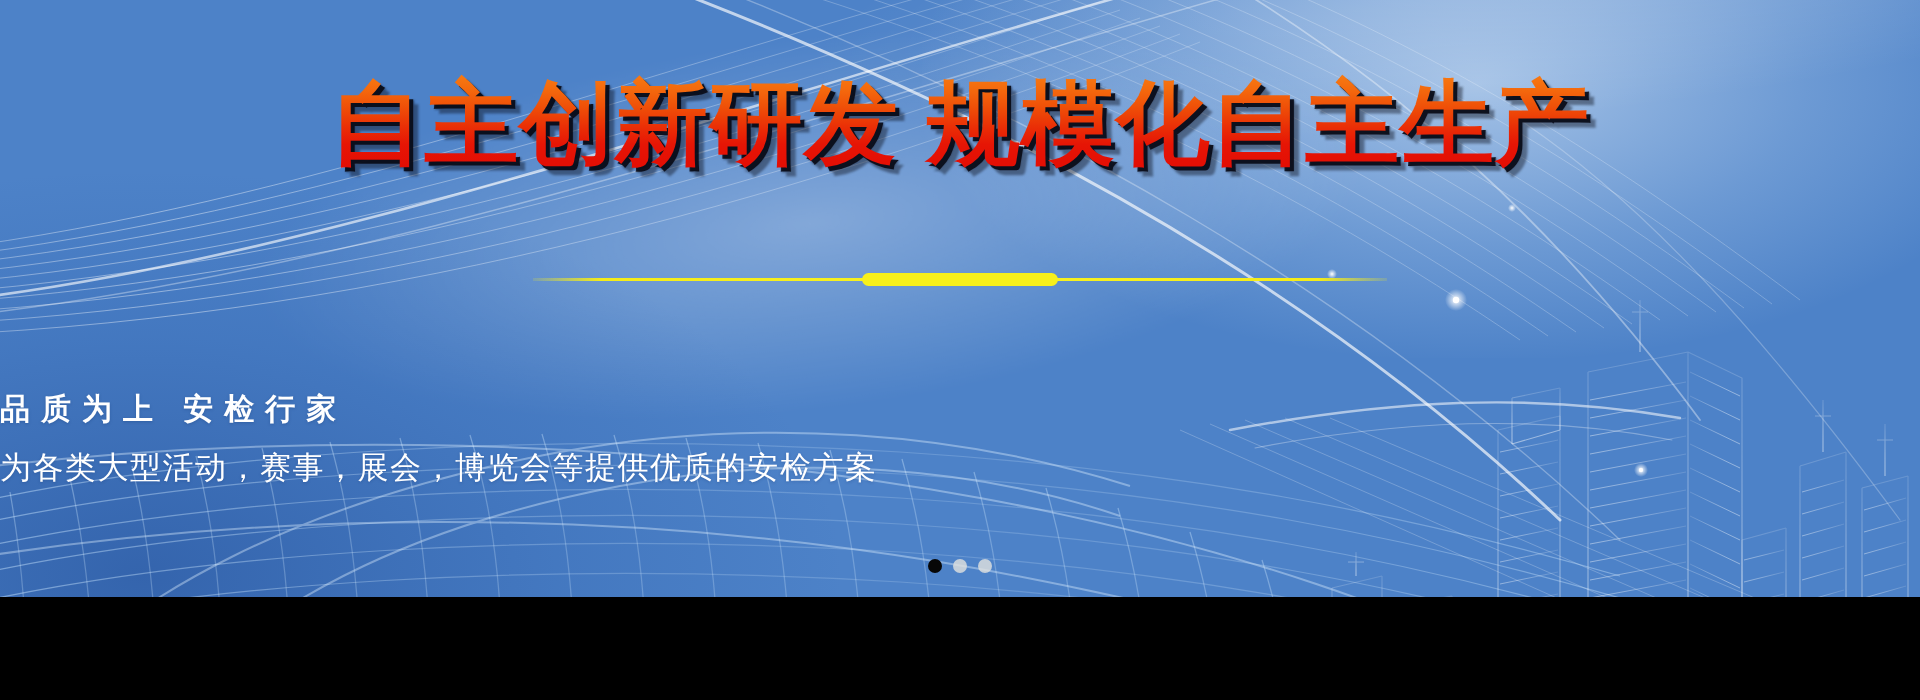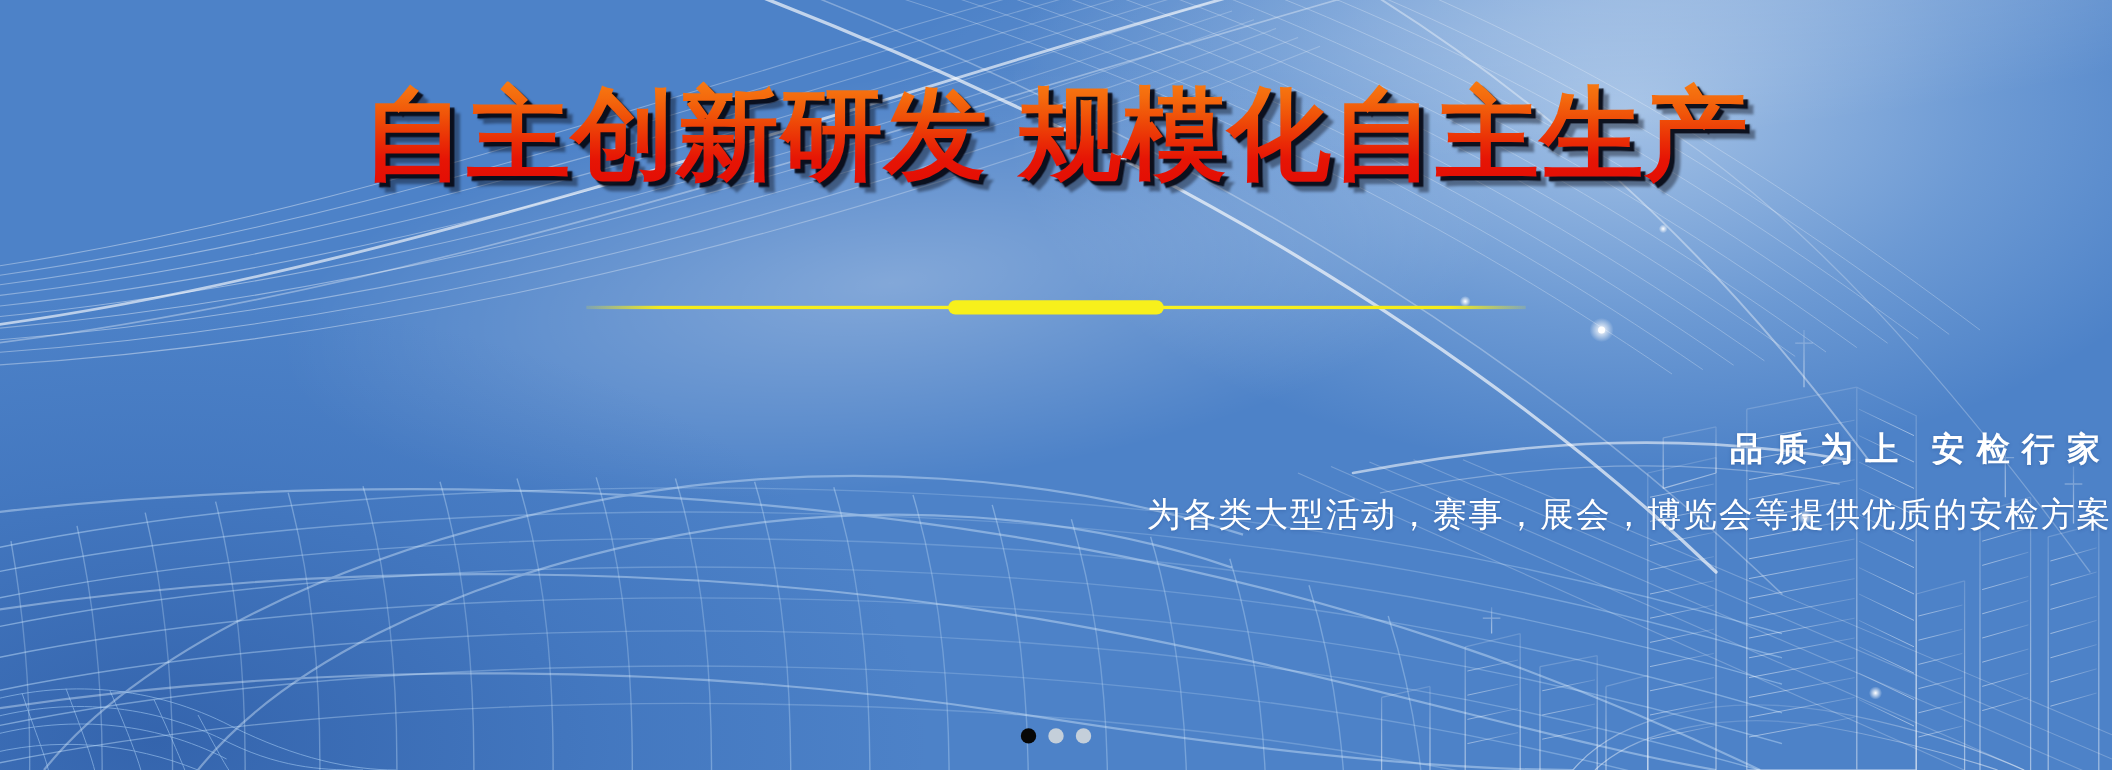--- a/index.html
+++ b/index.html
@@ -5,21 +5,21 @@
   html, body {
     margin: 0;
     padding: 0;
     background: #000;
   }
   * { box-sizing: border-box; }
 
   .banner {
     position: relative;
     width: 1920px;
-    height: 700px;
+    height: 597px;
     overflow: hidden;
     font-family: "Liberation Sans", "DejaVu Sans", sans-serif;
     
     background:
       radial-gradient(ellipse 1100px 800px at 88% 18%, rgba(186,218,244,0.95) 0%, rgba(160,203,238,0.55) 38%, rgba(120,176,225,0.0) 70%),
       linear-gradient(110deg, #2e62b4 0%, #3a6dbb 14%, #4a7fc6 30%, #5e93d2 46%, #79aee0 64%, #8ec3ea 82%, #9ccde f 100%);
     background-color: #4d82c8;
   }
 
   
@@ -114,21 +114,21 @@
     height: 13px;
     border-radius: 7px;
     background: #f7f01b;
   }
 
   
   .sub-wrap {
     position: absolute;
     left: 0; right: 0;
     top: 388px;
-    text-align: right;
+    text-align: left;
   }
   .sub-main {
     font-family: "Liberation Sans", "DejaVu Sans", sans-serif;
     font-size: 30px;
     font-weight: 700;
     color: #ffffff;
     letter-spacing: 11px;
     line-height: 42px;
     text-shadow: 0 1px 3px rgba(24,60,120,0.35);
     white-space: nowrap;

